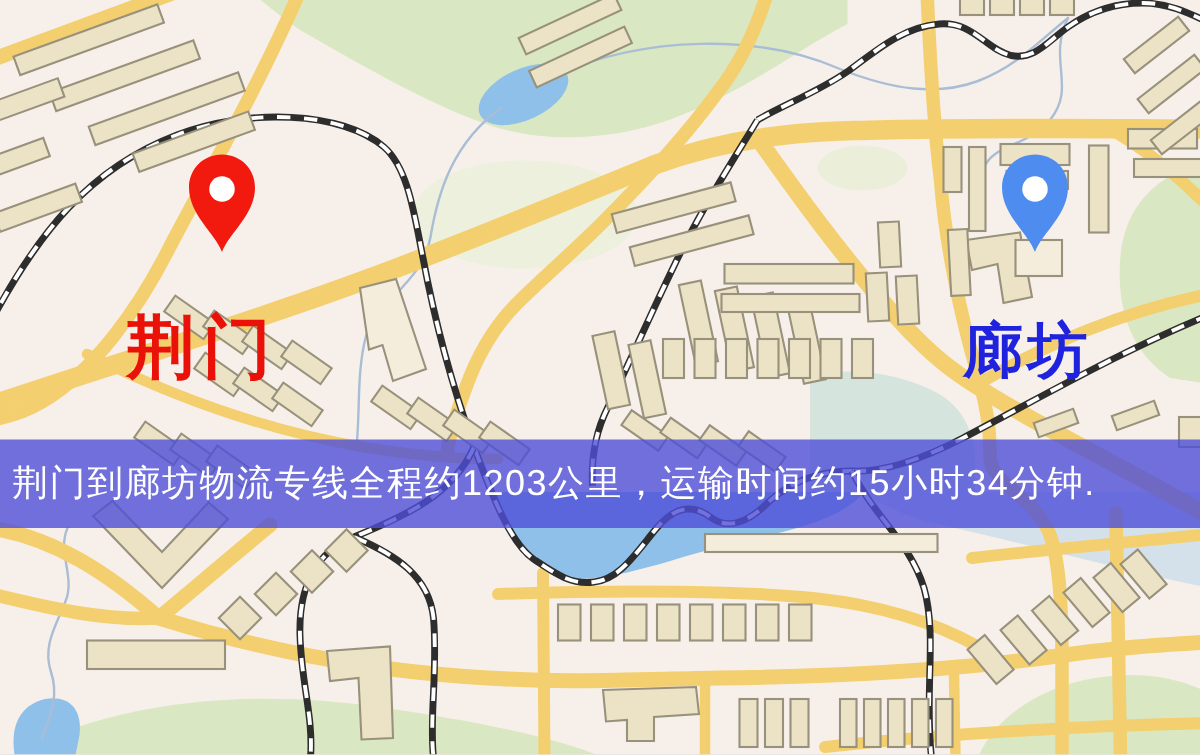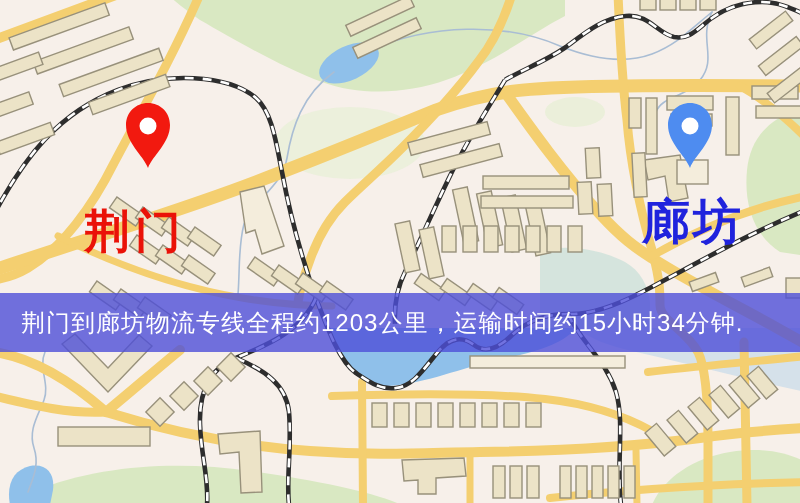--- a/index.html
+++ b/index.html
@@ -21,26 +21,26 @@
   .rail-dash{fill:none;stroke:var(--rail_dash);stroke-width:2.6;stroke-dasharray:9 9}
   .buildings rect,.buildings path{fill:var(--building);stroke:var(--building_stroke);stroke-width:1.4}
   .buildings .lt{fill:var(--building_light)}
   .pin-o{fill:var(--pin_origin)}
   .pin-d{fill:var(--pin_destination)}
   .pin-hole{fill:#ffffff}
 
   
   .city-label{position:absolute;font-weight:bold;line-height:1;white-space:nowrap;margin-top:32px;}
   .city-label.origin{left:84px;top:176px;font-size:46px;letter-spacing:5px;color:var(--label_origin)}
-  .city-label.dest{left:642px;top:166px;font-size:48px;letter-spacing:3px;color:var(--label_destination)}
+  .city-label.dest{left:642px;top:182px;font-size:40px;letter-spacing:3px;color:var(--label_destination)}
 
   
   .banner{position:absolute;left:0;top:293px;width:800px;height:59px;}
   .banner-fill{position:absolute;left:0;top:0;right:0;bottom:0;background:var(--banner_bg);opacity:.8}
-  .banner-text{position:relative;z-index:1;color:var(--banner_text);font-size:24px;line-height:59px;padding-left:21px;letter-spacing:1px;white-space:nowrap}
+  .banner-text{position:relative;z-index:1;color:var(--banner_text);font-size:24px;line-height:59px;padding-left:8px;letter-spacing:1px;white-space:nowrap}
 </style>
 </head>
 <body>
 
 <div id="app">
 
   <svg id="map-svg" viewBox="0 0 800 503" xmlns="http://www.w3.org/2000/svg">
     <defs>
       <path id="r1" d="M-8,218 C25,155 60,112 118,90 C165,72 228,74 256,98 C272,112 276,142 282,172 C290,215 301,256 316,298 C328,330 340,362 356,373 C371,383 381,390 396,388 C413,386 423,370 437,353 C450,337 462,336 474,345 C486,354 500,347 512,335 C528,320 548,314 568,314"></path>
       <path id="r2" d="M806,210 C745,235 692,266 642,292 C617,305 590,315 568,314"></path>

